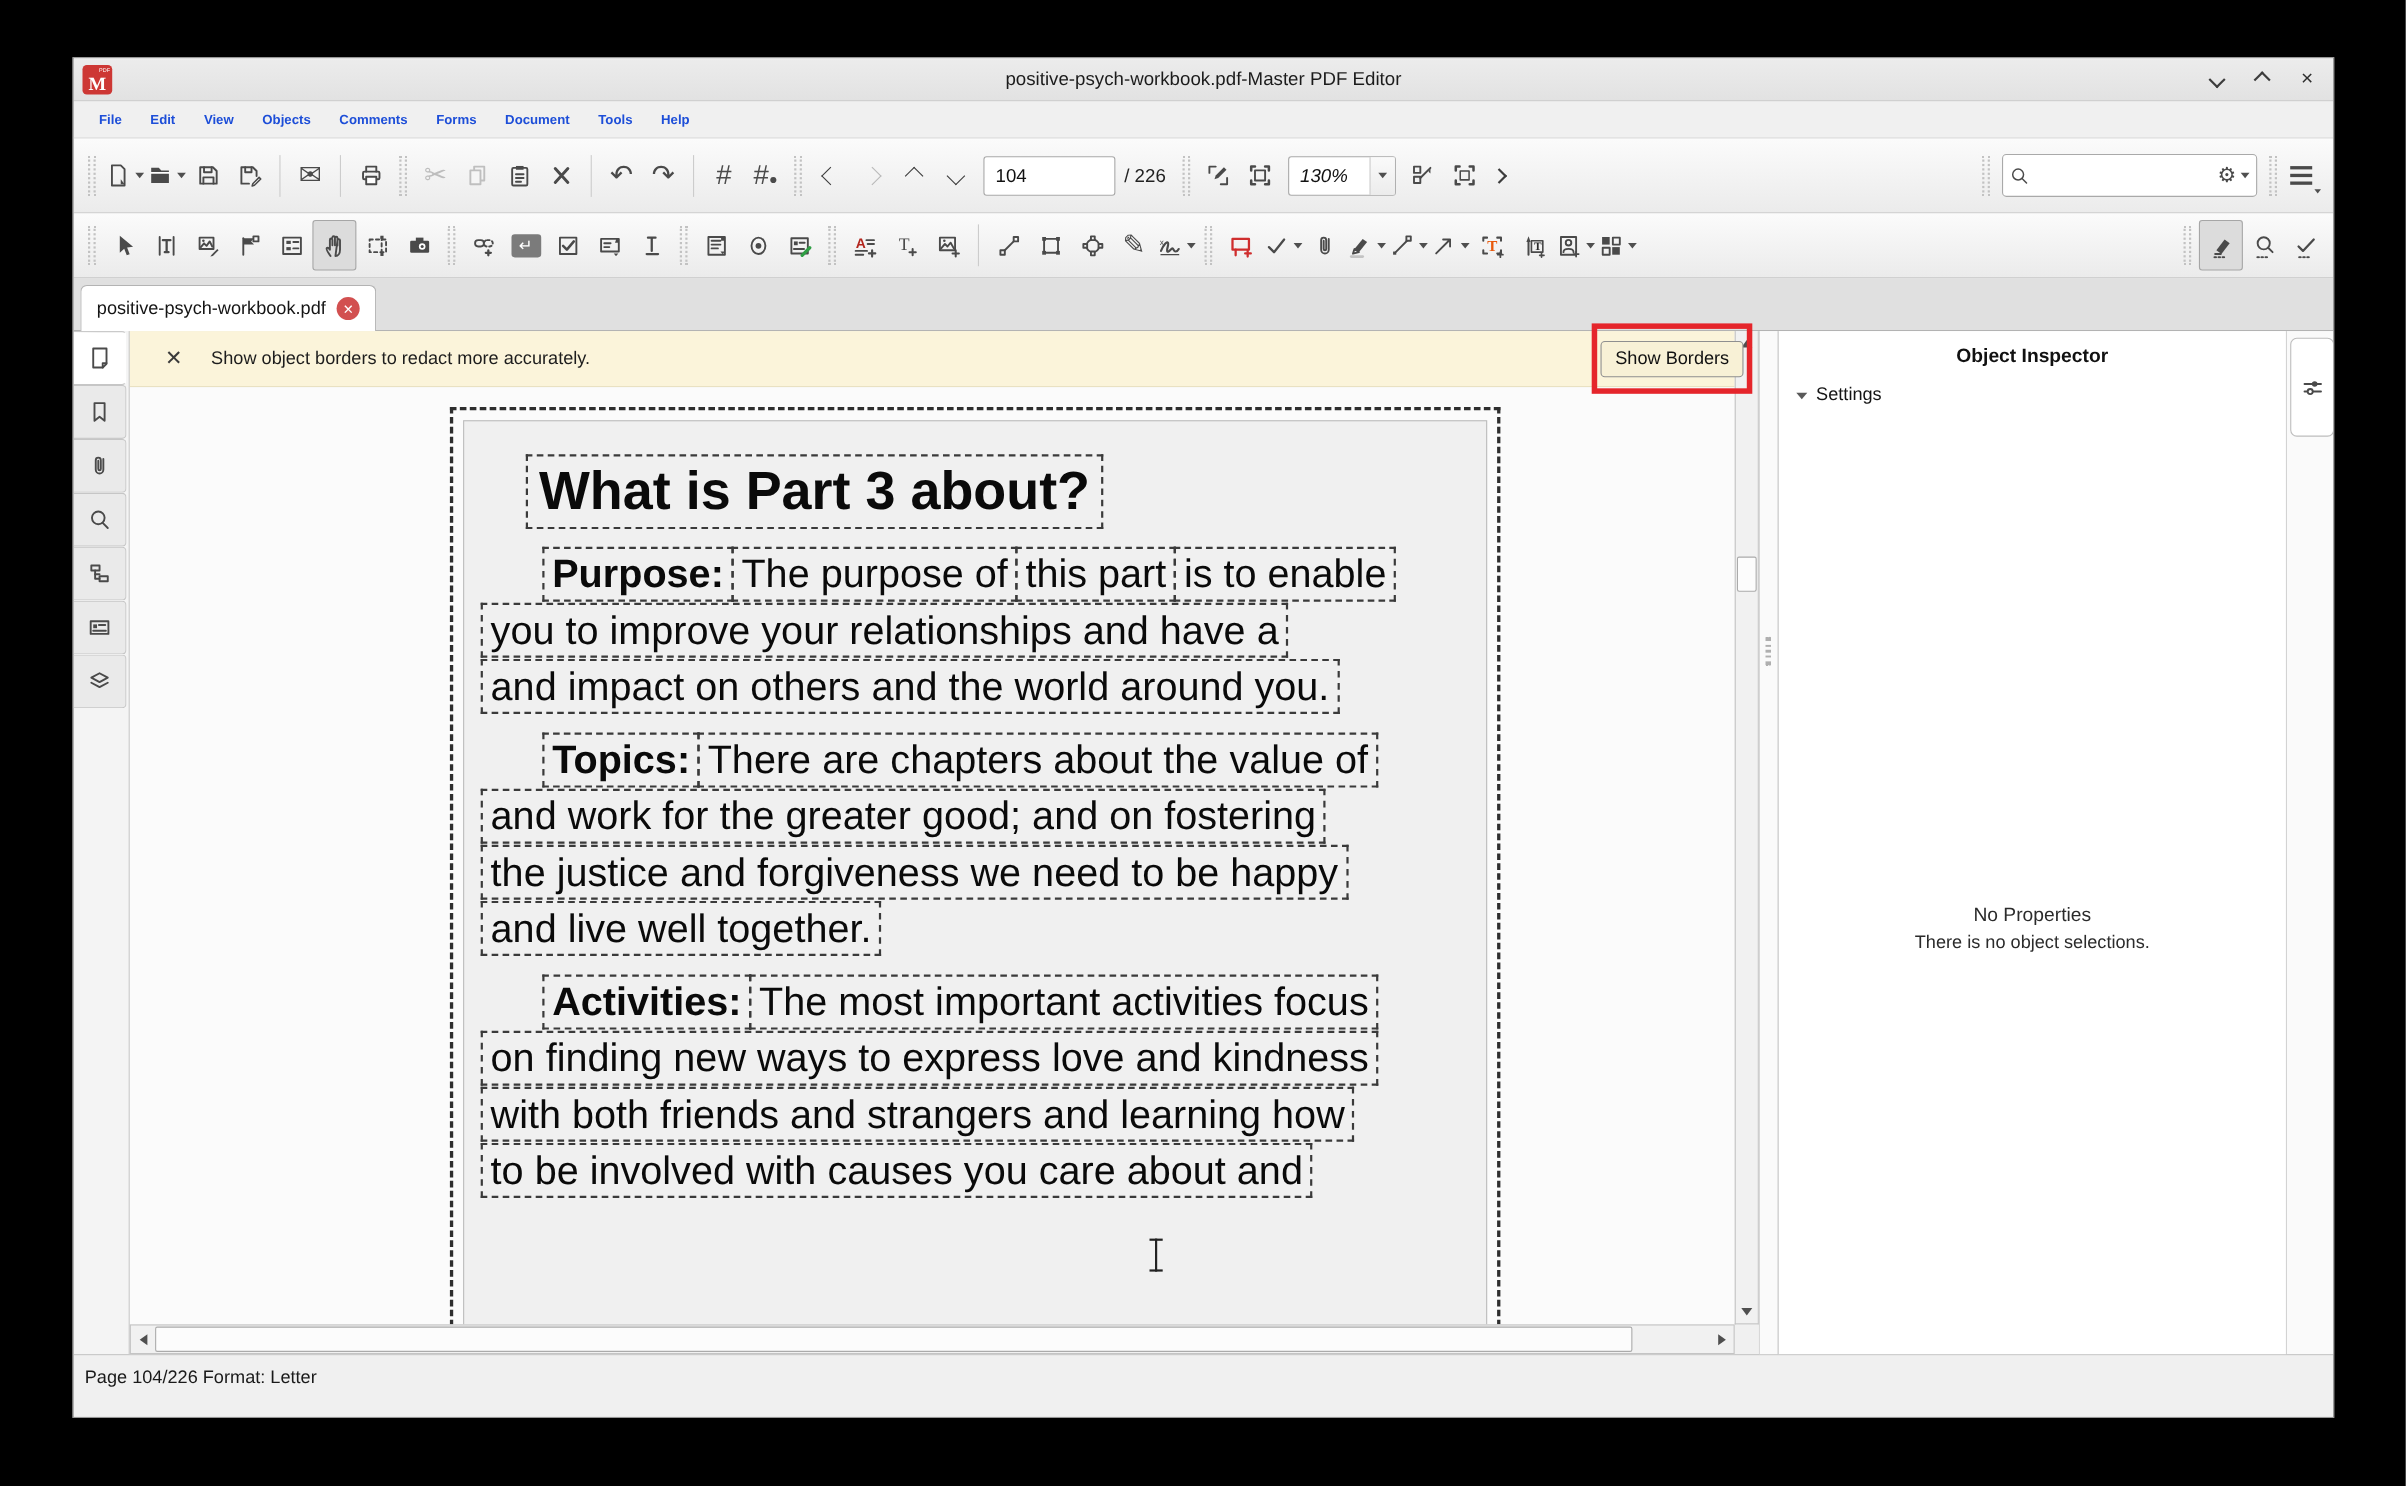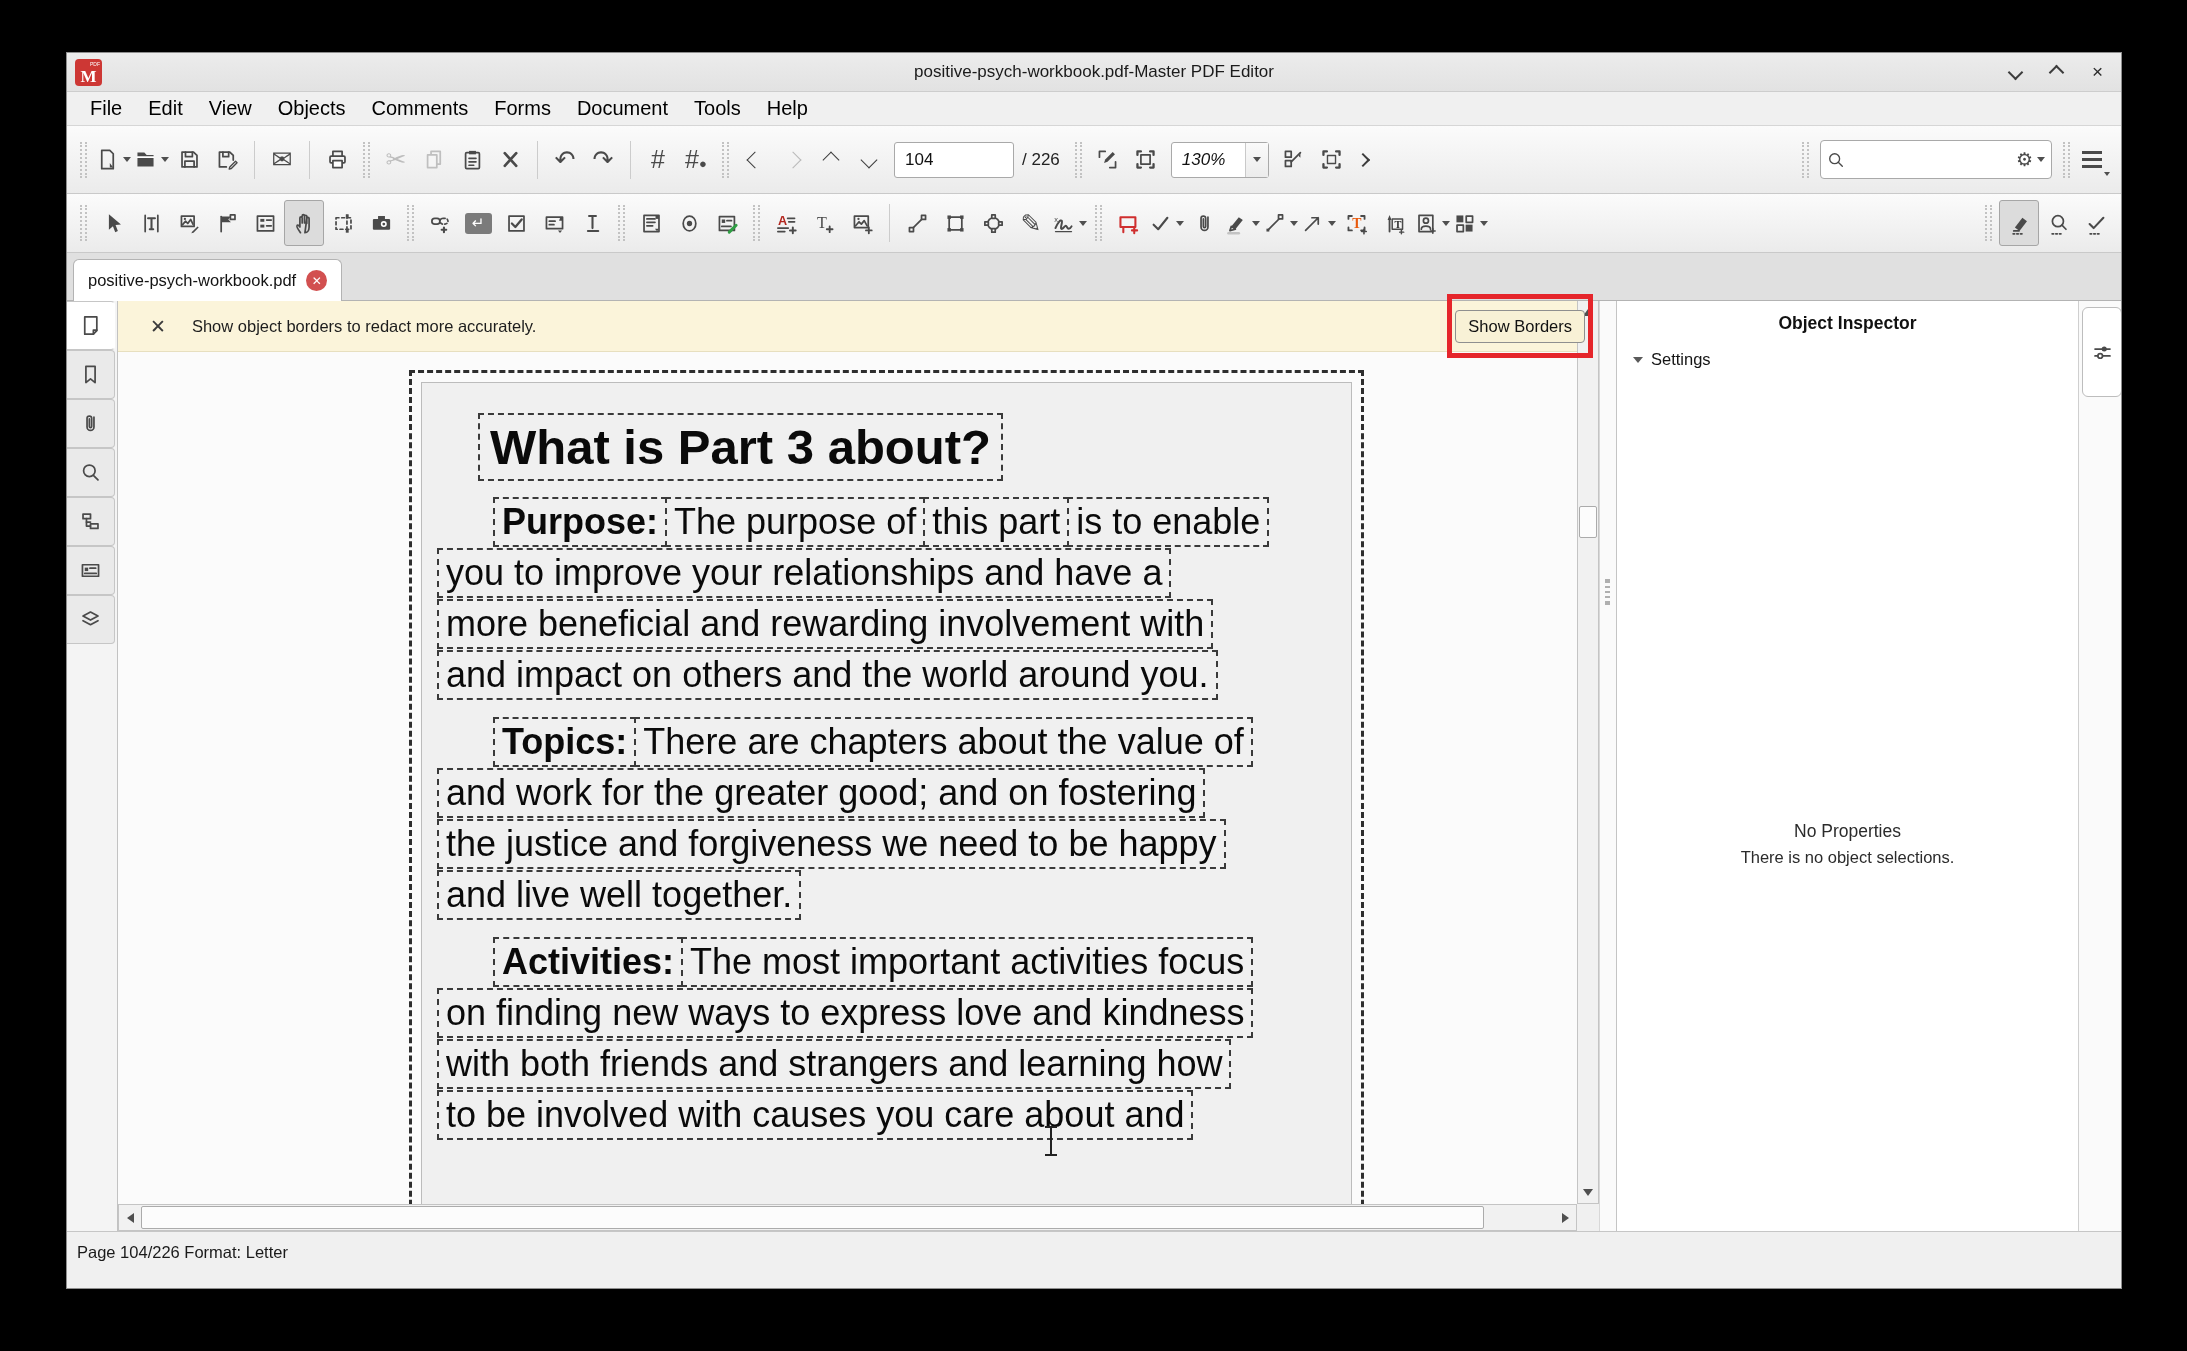--- a/index.html
+++ b/index.html
@@ -14,21 +14,21 @@
   .title{position:absolute;left:0;right:0;text-align:center;font-size:17px;color:#1b1b1b;}
   .wcontrols{margin-left:auto;display:flex;align-items:center;gap:30px;padding-right:18px;z-index:2;}
   .chv{display:inline-block;width:9px;height:9px;border-left:2px solid #3c3c3c;border-bottom:2px solid #3c3c3c;}
   .chv.u{transform:rotate(135deg);} .chv.d{transform:rotate(-45deg);}
   .chv.l{transform:rotate(45deg);} .chv.r{transform:rotate(225deg);}
   .chv.dis{border-color:#b9b9b9;}
   .xglyph{font-size:19px;color:#2e2e2e;line-height:10px;}
 
   
   .menubar{height:33px;background:#f0f0f0;display:flex;align-items:center;padding-left:10px;border-bottom:1px solid #d6d6d6;flex:0 0 auto;}
-  .menu-item{padding:0 13px;font-size:20px;color:#000000;height:100%;display:flex;align-items:center;}
+  .menu-item{padding:0 13px;font-size:12px;color:#1d4ed8;height:100%;display:flex;align-items:center;font-weight:bold;}
 
   
   .toolbar{background:linear-gradient(#fbfbfb,#ebebeb);display:flex;align-items:center;border-bottom:1px solid #c9c9c9;flex:0 0 auto;padding:0 6px;}
   .toolbar.r1{height:67px;}
   .toolbar.r2{height:58px;}
   .tb{min-width:38px;height:44px;display:flex;align-items:center;justify-content:center;border-radius:3px;position:relative;flex:0 0 auto;}
   .tb.act{background:#dcdcdc;border:1px solid #a6a6a6;}
   .grip{width:3px;height:36px;border-left:2px dotted #c2c2c2;border-right:2px dotted #c2c2c2;margin:0 7px;flex:0 0 auto;}
   .vsep{width:1px;height:38px;background:#cccccc;margin:0 8px;flex:0 0 auto;}
   .g{font-size:22px;color:#4a4a4a;line-height:1;}
@@ -633,23 +633,20 @@
             <div class="row ind">
               <span class="sg b">Purpose:</span>
               <span class="sg">The purpose of</span>
               <span class="sg">this part</span>
               <span class="sg">is to enable</span>
             </div>
             <div class="row">
                 <span class="sg">you to improve your relationships and have a</span>
               </div>
             <div class="row">
-                <span class="sg">more beneficial and rewarding involvement with</span>
-              </div>
-            <div class="row">
                 <span class="sg">and impact on others and the world around you.</span>
               </div>
             <div class="row ind gap">
               <span class="sg b">Topics:</span>
               <span class="sg">There are chapters about the value of</span>
             </div>
             <div class="row">
                 <span class="sg">and work for the greater good; and on fostering</span>
               </div>
             <div class="row">

